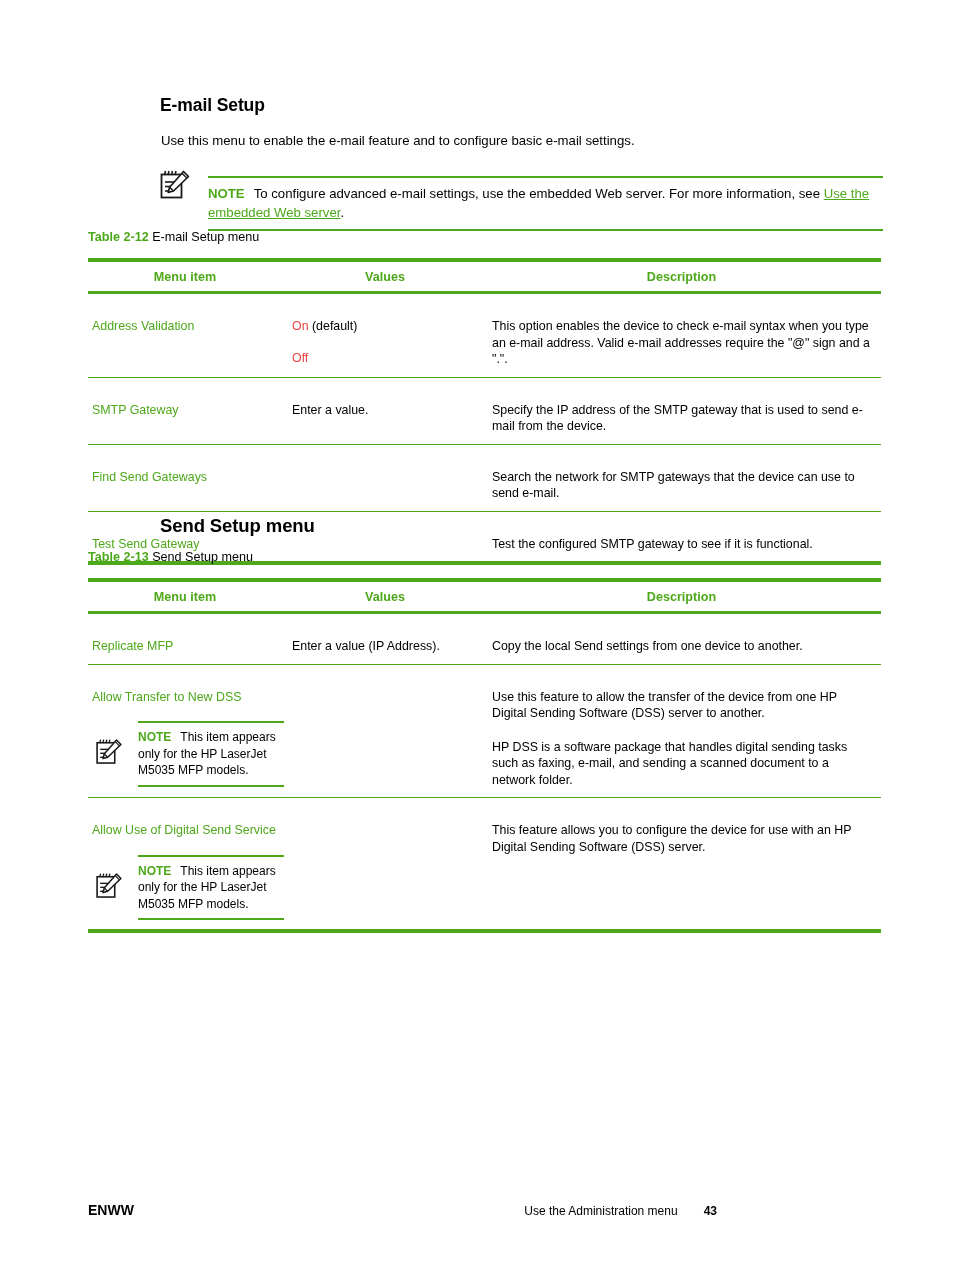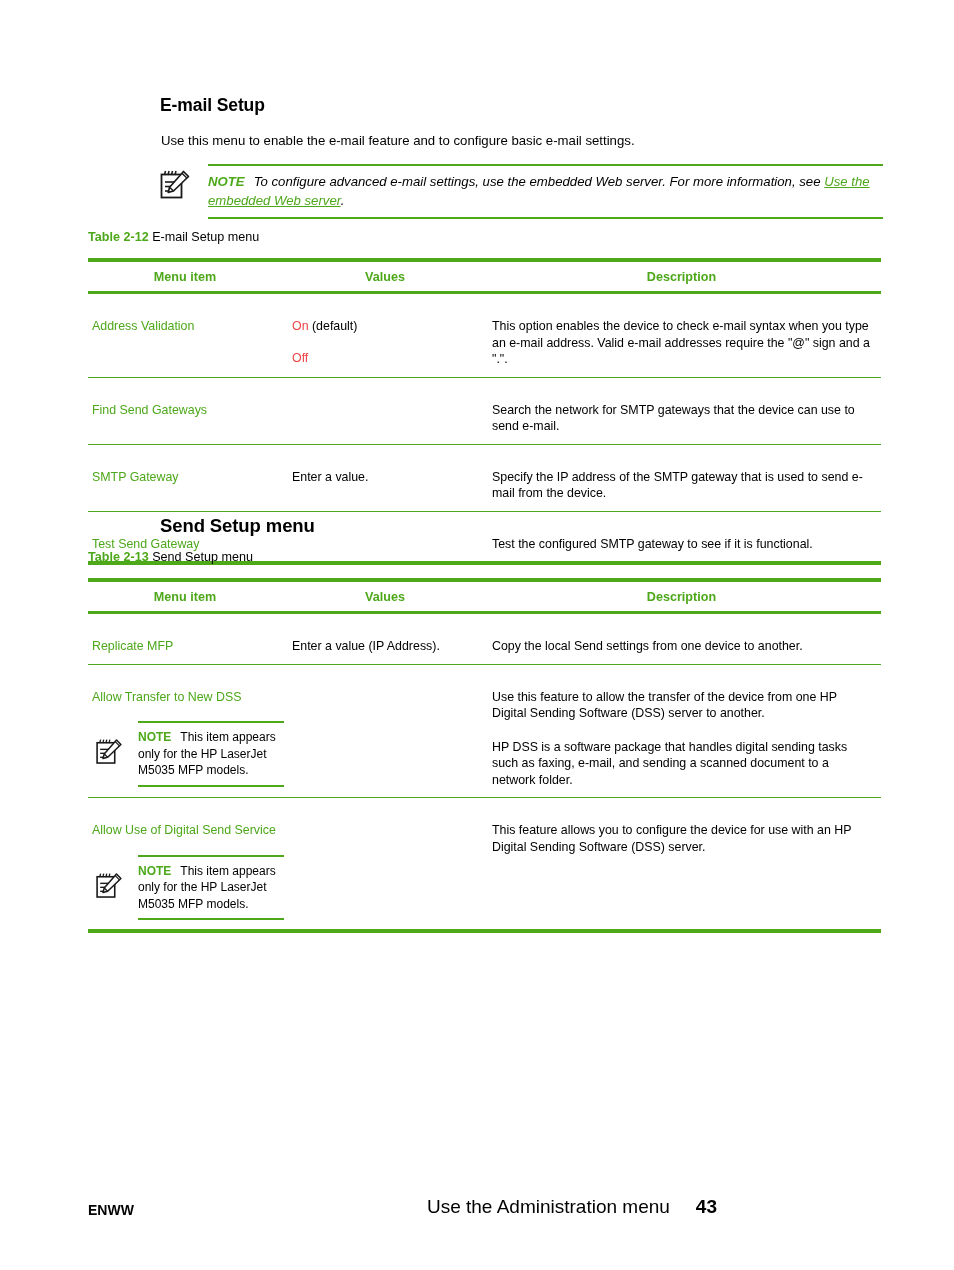--- a/index.html
+++ b/index.html
@@ -156,21 +156,21 @@
     left: 88px;
     bottom: 52px;
     font-size: 14px;
     font-weight: bold;
     color: #000;
   }
   .footer-right {
     position: absolute;
     right: 73px;
     bottom: 52px;
-    font-size: 19px;
+    font-size: 12px;
     color: #000;
     white-space: nowrap;
   }
   .footer-right .pg {
     display: inline-block;
     margin-left: 26px;
     font-weight: bold;
   }
 </style>
 </head>
@@ -195,21 +195,21 @@
         <path d="M17 7 L18 3"></path>
       </g>
       <g transform="translate(0,0)">
         <path d="M25.5 3.5 L30.5 8.5 L15.5 23 L10.2 24.4 L11.6 19.2 Z" fill="#ffffff" stroke="#1a1a1a" stroke-width="1.7" stroke-linejoin="round"></path>
         <path d="M24 5.2 L28.8 10" stroke="#1a1a1a" stroke-width="1.4"></path>
         <path d="M11.6 19.2 L15.5 23" stroke="#1a1a1a" stroke-width="1.4"></path>
       </g>
     </svg>
   </div>
 
-  <div class="note-wide" style="top:164px;font-style:italic;">
+  <div class="note-wide" style="top:176px;">
     <div class="note-text">
       <span class="note-label">NOTE</span><span class="note-gap"></span><span>To configure advanced e-mail settings, use the embedded Web server. For more information, see </span><a class="doclink" href="#">Use the embedded Web server</a><span>.</span>
     </div>
   </div>
 
   <div class="tbl-caption" style="left:88px; top:230px;">
     <span class="tnum">Table 2-12</span>
     <span>E-mail Setup menu</span>
   </div>
 
@@ -229,28 +229,28 @@
     <tbody>
       <tr>
         <td class="menuitem">Address Validation</td>
         <td class="values">
           <div class="p"><span class="val-green">On</span><span> (default)</span></div>
           <div class="p val-green">Off</div>
         </td>
         <td>This option enables the device to check e-mail syntax when you type an e-mail address. Valid e-mail addresses require the "@" sign and a ".".</td>
       </tr>
       <tr>
+        <td class="menuitem">SMTP Gateway</td>
+        <td class="values">Enter a value.</td>
+        <td>Specify the IP address of the SMTP gateway that is used to send e-mail from the device.</td>
+      </tr>
+      <tr>
         <td class="menuitem">Find Send Gateways</td>
         <td class="values"></td>
         <td>Search the network for SMTP gateways that the device can use to send e-mail.</td>
-      </tr>
-      <tr>
-        <td class="menuitem">SMTP Gateway</td>
-        <td class="values">Enter a value.</td>
-        <td>Specify the IP address of the SMTP gateway that is used to send e-mail from the device.</td>
       </tr>
       <tr class="last">
         <td class="menuitem">Test Send Gateway</td>
         <td class="values"></td>
         <td>Test the configured SMTP gateway to see if it is functional.</td>
       </tr>
     </tbody>
   </table>
 
   <div class="h1" style="left:160px; top:515px; font-size:18.5px;">Send Setup menu</div>

